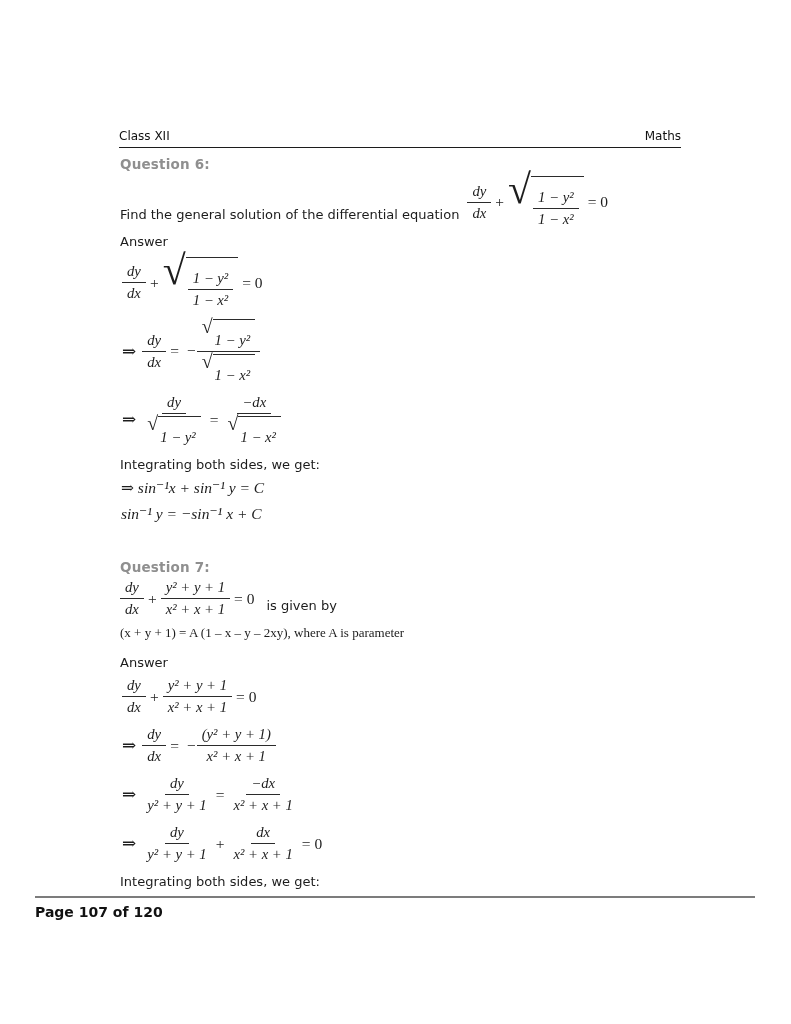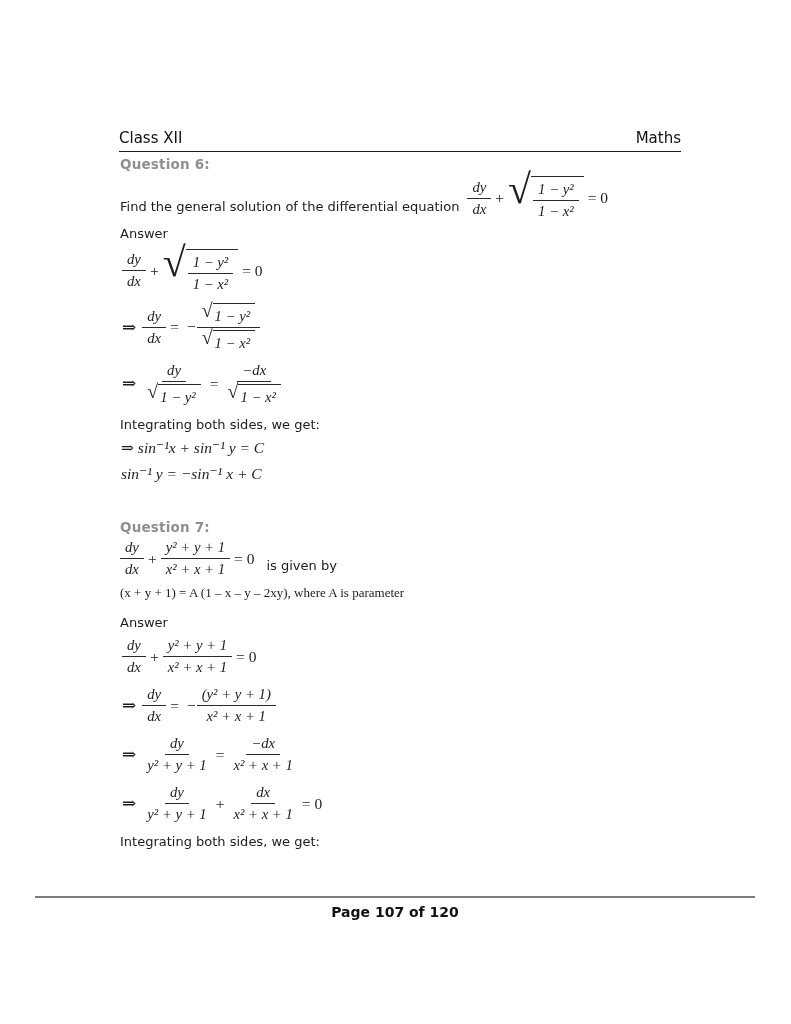--- a/index.html
+++ b/index.html
@@ -10,30 +10,30 @@
     background:#ffffff;
     font-family:"DejaVu Sans","Liberation Sans",sans-serif;
     color:#1f1f1f;
     overflow:hidden;
   }
 
   
   .header {
     position:absolute; top:129px; left:119px; width:562px;
     display:flex; justify-content:space-between; align-items:flex-end;
-    font-size:15px; color:#111;
+    font-size:12px; color:#111;
     padding-bottom:4px;
     border-bottom:1.7px solid #1c1c1c;
   }
 
   
   .footer {
     position:absolute; top:896px; left:35px; right:36px;
     border-top:2px solid #7c7c7c;
-    text-align:center; padding-top:6px;
+    text-align:left; padding-top:6px;
   }
   .footer .page-label { font-size:14px; font-weight:bold; color:#111; }
 
   
   .content { position:absolute; top:156px; left:120px; width:600px; }
 
   .q-title {
     font-size:13.5px; font-weight:bold; color:#8f8f8f;
     letter-spacing:.2px; margin-bottom:4px;
   }
@@ -58,21 +58,21 @@
   .frac { display:inline-flex; flex-direction:column; align-items:center; font-size:0.95em; }
   .frac > .num {
     border-bottom:1.3px solid #2b2b2b;
     padding:0 5px 2px; display:inline-flex; justify-content:center; align-items:flex-end;
   }
   .frac > .den { padding:2px 5px 0; display:inline-flex; justify-content:center; }
   .sqrt { display:inline-flex; align-items:flex-start; }
   .sqrt > .rad { font-style:normal; line-height:1; }
   .sqrt > .body {
     border-top:1.4px solid #2b2b2b;
-    padding:4px 5px 0 2px; display:inline-flex; align-items:center;
+    padding:12px 5px 0 2px; display:inline-flex; align-items:center;
   }
   .sqrt.small > .rad { font-size:1.35em; transform:translateY(-2px); }
   .sqrt.big > .rad { font-size:2.7em; line-height:.8; transform:translateY(-3px); }
   .result-line {
     font-family:"Liberation Serif","DejaVu Serif",serif;
     font-size:15.5px; font-style:italic; color:#1d1d1d;
     margin:4px 0 8px 1px;
   }
 </style>
 </head>

